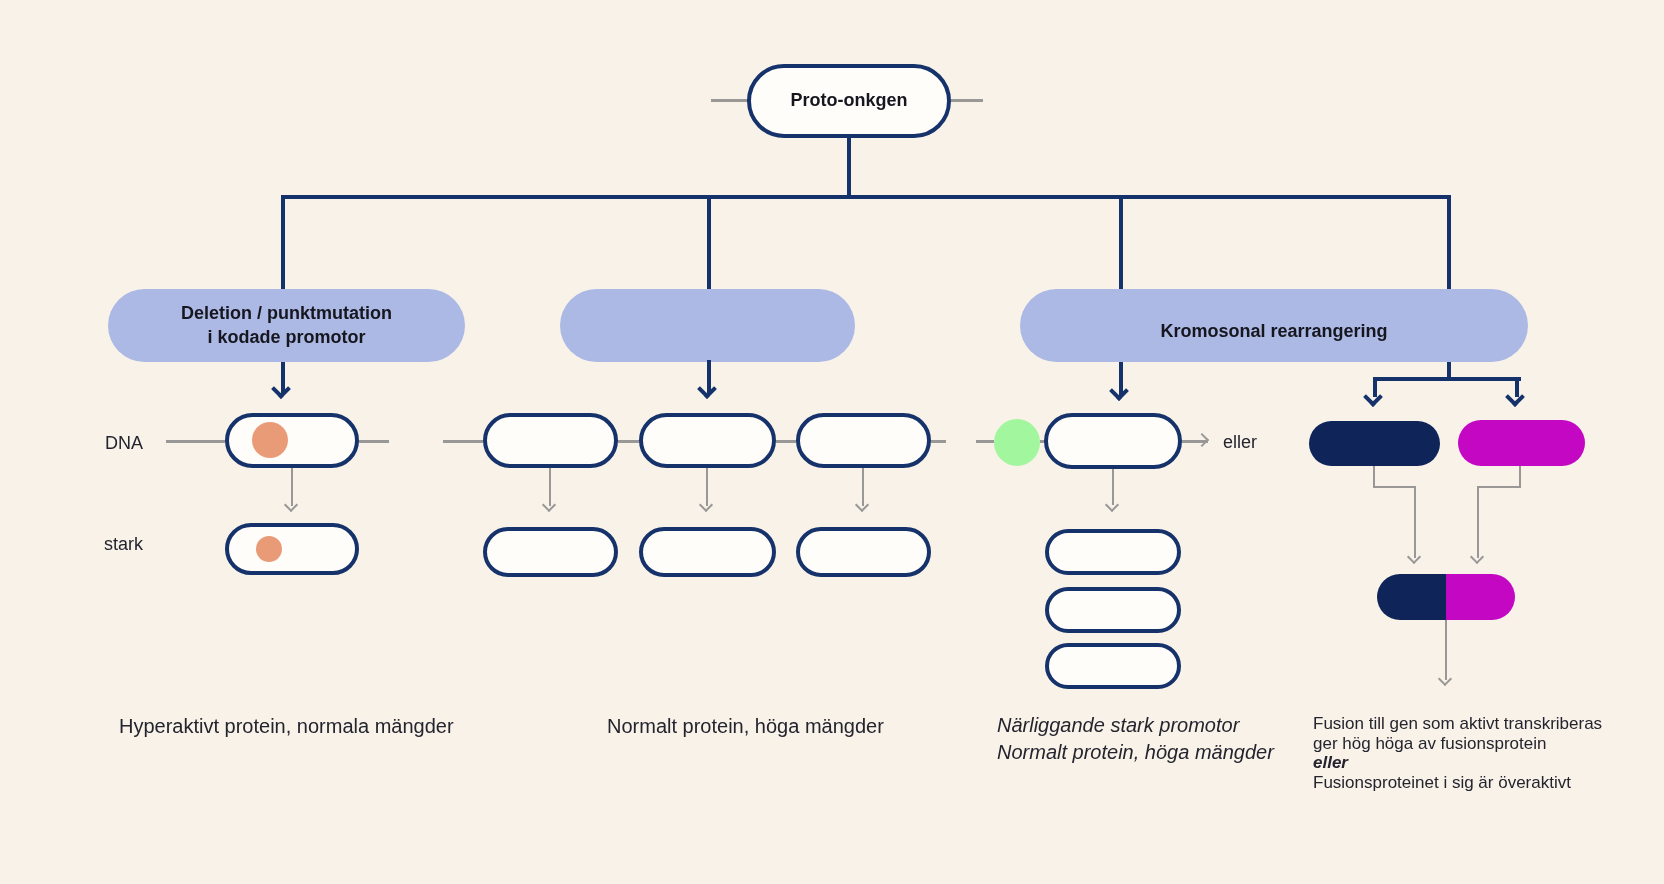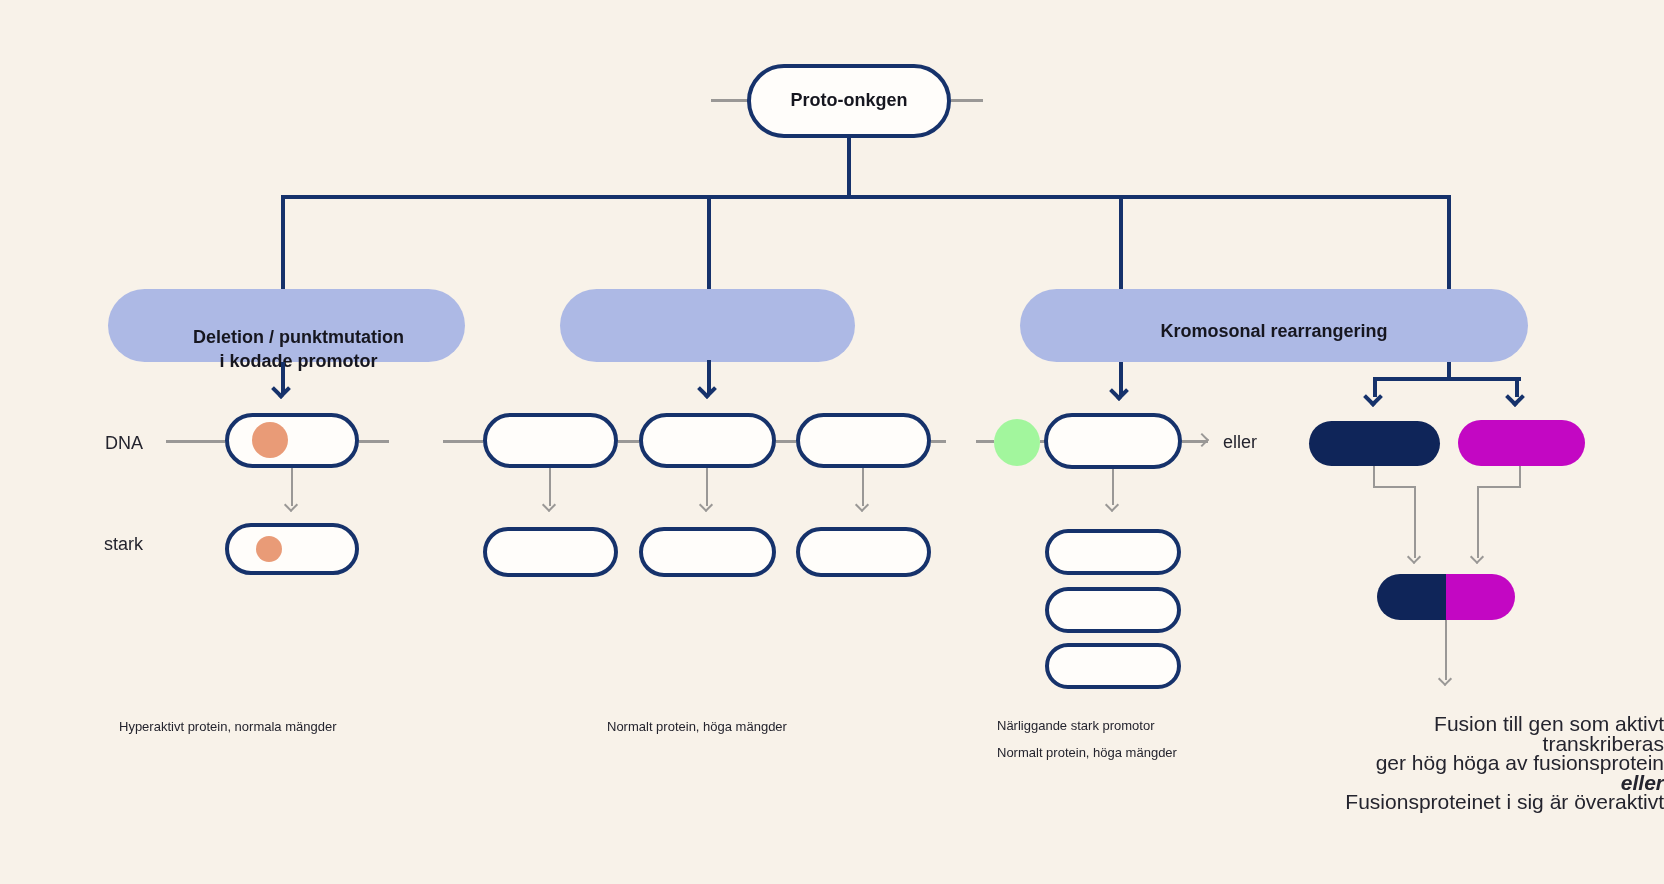--- a/index.html
+++ b/index.html
@@ -32,22 +32,22 @@
     transform:rotate(45deg);}
   .gchev{position:absolute;width:10px;height:10px;
     border-right:2px solid var(--gray);border-bottom:2px solid var(--gray);
     transform:rotate(45deg);}
   .gchev-r{position:absolute;width:10px;height:10px;
     border-top:2px solid var(--gray);border-right:2px solid var(--gray);
     transform:rotate(45deg);}
 
   .dot{position:absolute;border-radius:50%;}
 
-  .caption{position:absolute;font-size:13px;color:var(--ink);line-height:27px;}
-  .caption-small{position:absolute;font-size:21px;color:var(--ink);line-height:19.5px;text-align:right;}
+  .caption{position:absolute;font-size:20px;color:var(--ink);line-height:27px;}
+  .caption-small{position:absolute;font-size:17px;color:var(--ink);line-height:19.5px;}
   .rowlabel{position:absolute;font-size:18px;color:var(--ink);}
   .em-line{font-weight:bold;font-style:italic;}
 </style>
 </head>
 <body>
 
 <div class="canvas">
 
   <div>
     <div class="gline" style="left:711px;top:99px;width:37px;height:3px;"></div>
@@ -59,21 +59,21 @@
   <div>
     <div class="line" style="left:847px;top:136px;width:4px;height:61px;"></div>
     <div class="line" style="left:281px;top:195px;width:1170px;height:4px;"></div>
     <div class="line" style="left:281px;top:195px;width:4px;height:94px;"></div>
     <div class="line" style="left:707px;top:195px;width:4px;height:94px;"></div>
     <div class="line" style="left:1119px;top:195px;width:4px;height:94px;"></div>
     <div class="line" style="left:1447px;top:195px;width:4px;height:186px;"></div>
   </div>
 
   <div class="pill" style="left:108px;top:289px;width:357px;height:73px;background:var(--purple);"></div>
-  <div class="node-label" style="left:120px;top:289px;width:357px;height:73px;margin-top:24px;">
+  <div class="node-label" style="left:108px;top:289px;width:357px;height:73px;">
     <span><span>Deletion / punktmutation</span><br>
     <span>i kodade promotor</span></span>
   </div>
 
   <div class="pill" style="left:560px;top:289px;width:295px;height:73px;background:var(--purple);"></div>
 
   <div class="pill" style="left:1020px;top:289px;width:508px;height:73px;background:var(--purple);"></div>
   <div class="node-label" style="left:1020px;top:289px;width:508px;height:85px;">Kromosonal rearrangering</div>
 
   <div>
@@ -143,21 +143,21 @@
     <div class="gchev-r" style="left:1197px;top:435px;"></div>
     <div class="rowlabel" style="left:1223px;top:432px;">eller</div>
 
     <div class="gline" style="left:1112px;top:469px;width:2px;height:36px;"></div>
     <div class="gchev" style="left:1107px;top:500px;"></div>
 
     <div class="pill outline" style="left:1045px;top:529px;width:136px;height:46px;"></div>
     <div class="pill outline" style="left:1045px;top:587px;width:136px;height:46px;"></div>
     <div class="pill outline" style="left:1045px;top:643px;width:136px;height:46px;"></div>
 
-    <div class="caption" style="left:997px;top:712px;">
+    <div class="caption" style="left:997px;top:712px;font-style:italic;">
       <div>Närliggande stark promotor</div>
       <div>Normalt protein, höga mängder</div>
     </div>
   </div>
 
   <div>
     <div class="pill" style="left:1309px;top:421px;width:131px;height:45px;background:var(--navy-fill);"></div>
     <div class="pill" style="left:1458px;top:420px;width:127px;height:46px;background:var(--magenta);"></div>
 
     <div class="gline" style="left:1373px;top:466px;width:2px;height:22px;"></div>

